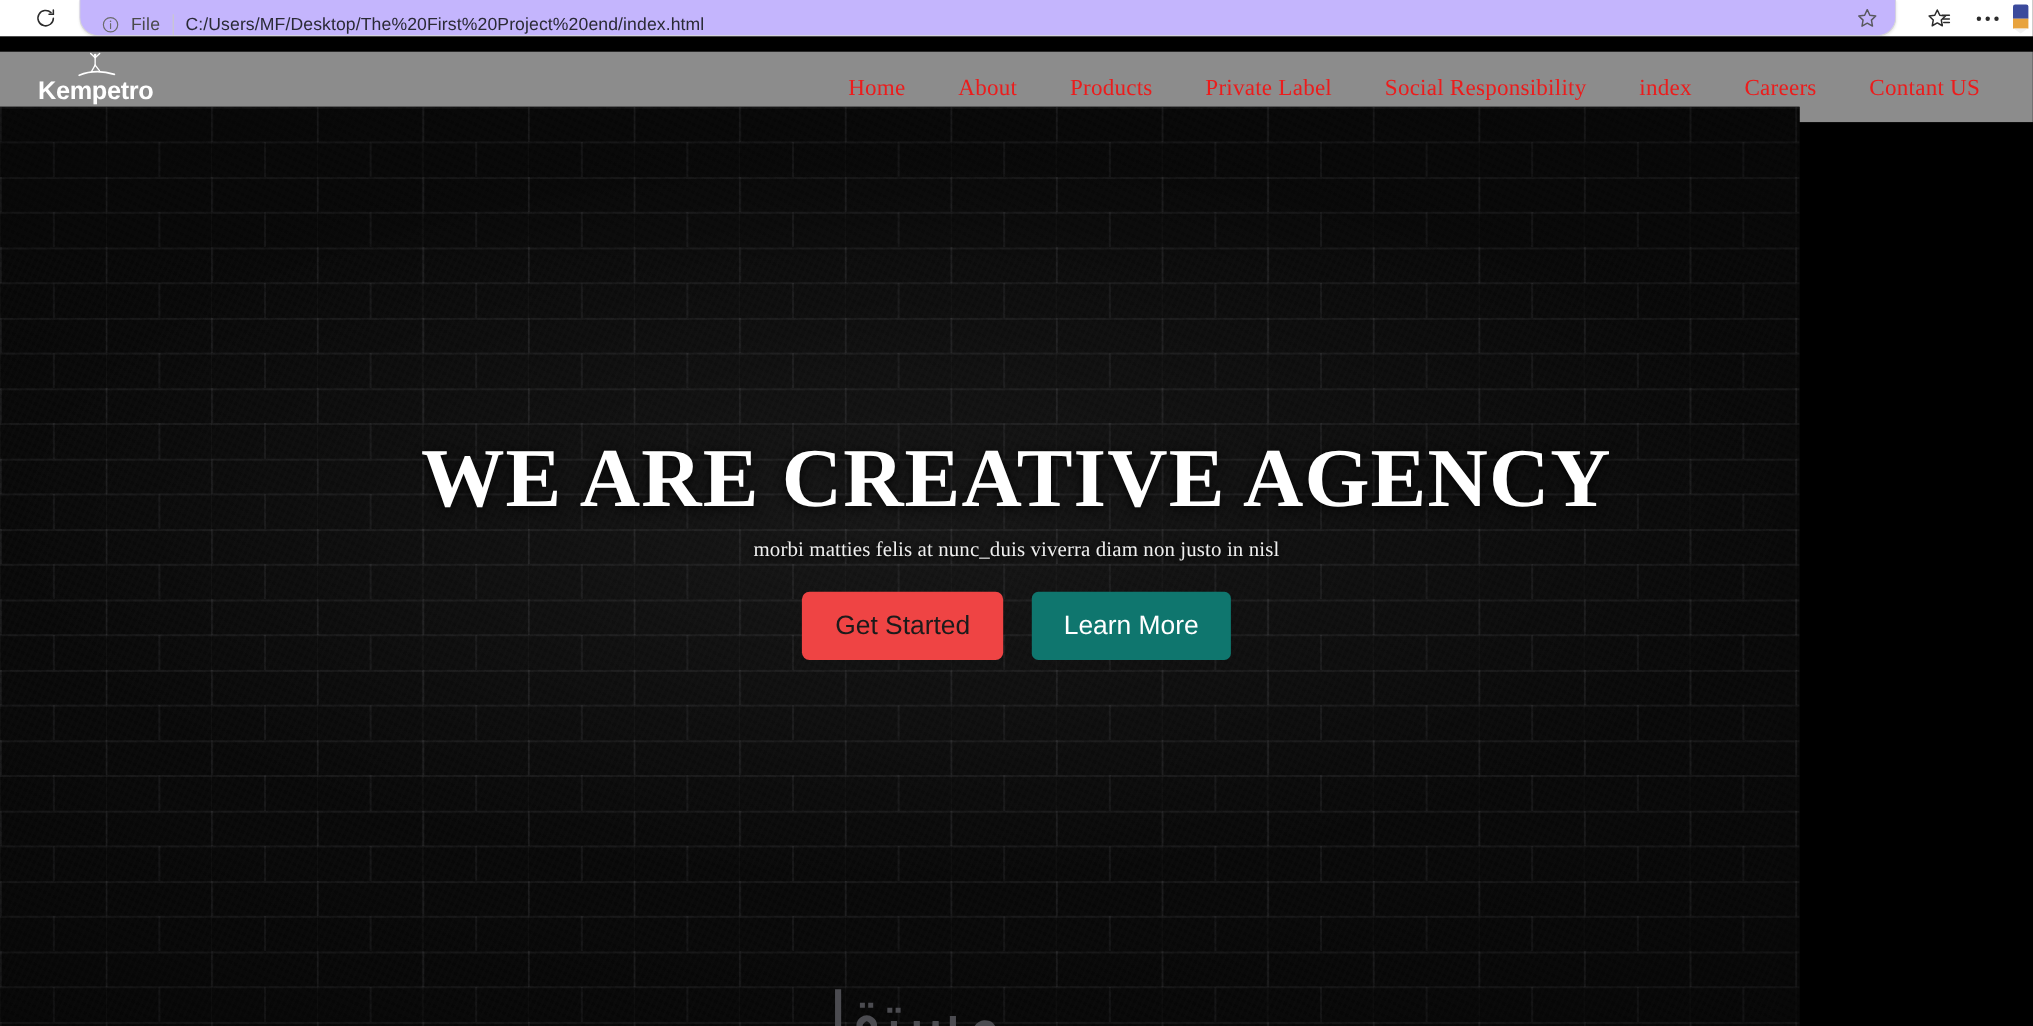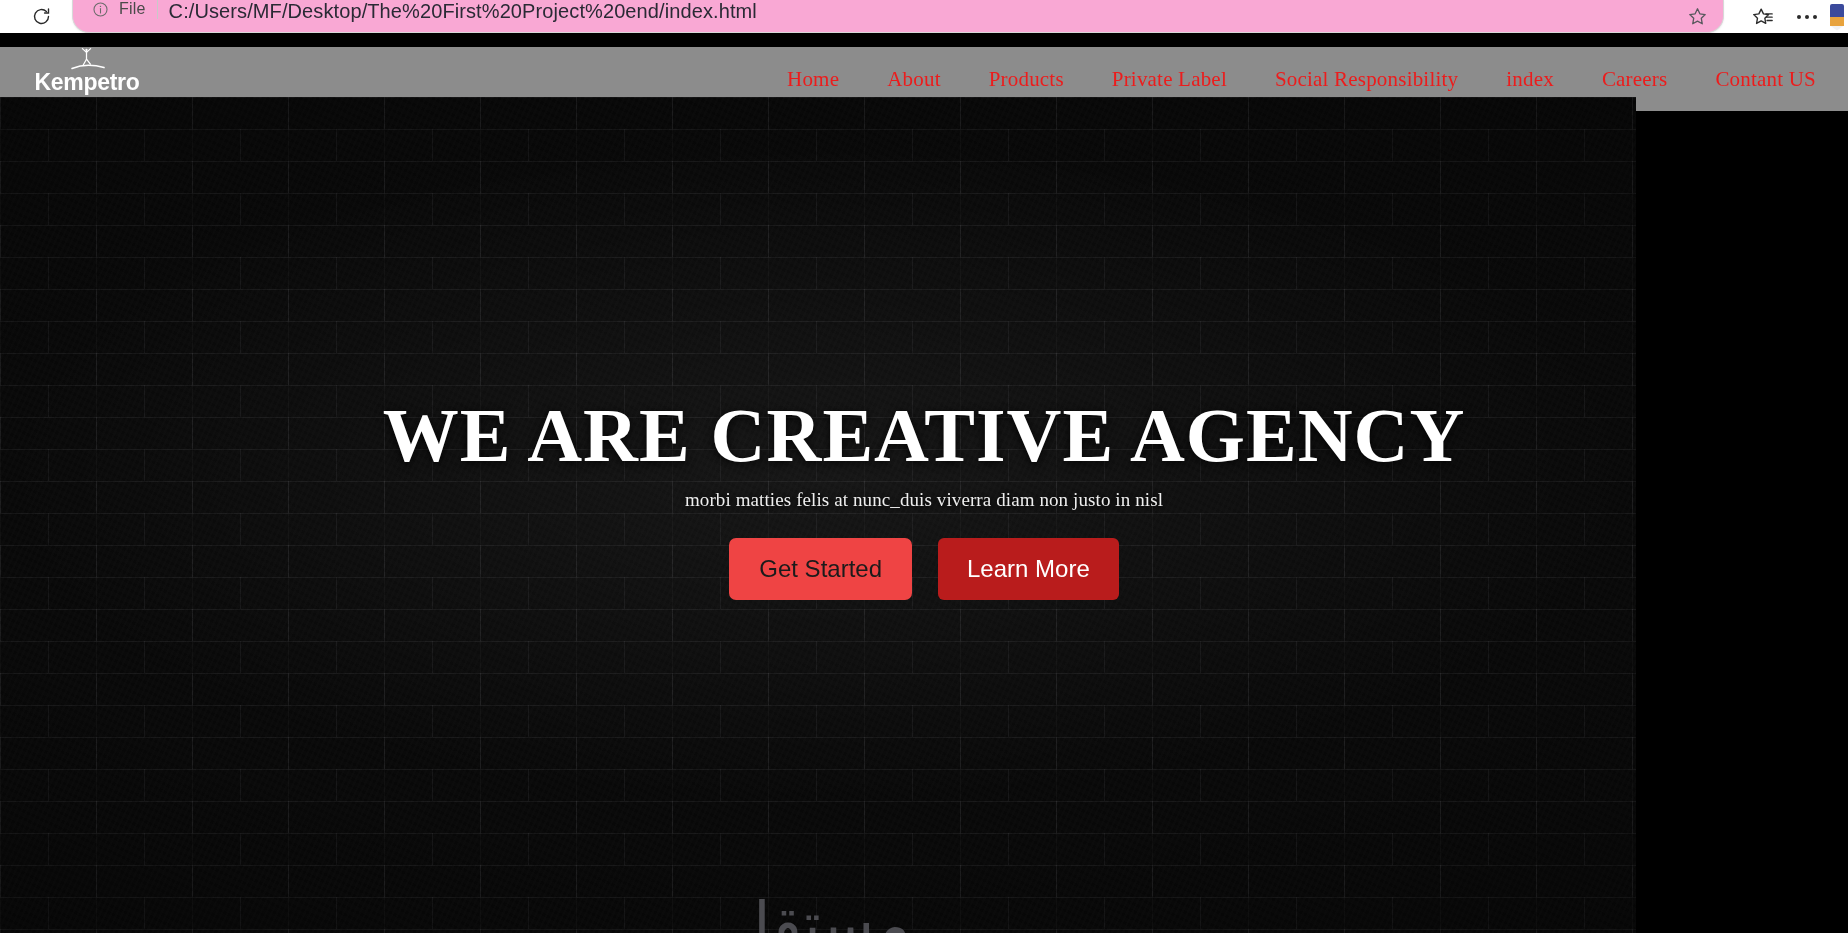--- a/index.html
+++ b/index.html
@@ -27,25 +27,25 @@
     display:flex; align-items:center; justify-content:center;
     color:#2b2b2b;
   }
   .reload-icon svg{ width:21px; height:21px; display:block; }
 
   .omnibox{
     position:relative;
     margin-left:18px;
     height:33px;
     flex:1 1 auto;
-    background:#f9a8d4;
+    background:#c4b5fd;
     border:1px solid #d8d8d8;
     border-top:none;
     border-radius:0 0 17px 17px;
-    display:flex; align-items:flex-start;
+    display:flex; align-items:flex-end;
     padding:0 14px 0 18px;
     margin-right:18px;
     box-shadow:0 1px 2px rgba(0,0,0,.07);
   }
   .info-icon{
     width:19px;height:19px;flex:0 0 19px;
     display:flex;align-items:center;justify-content:center;
     color:#6b6b6b;
   }
   .info-icon svg{width:17px;height:17px;display:block;}
@@ -55,21 +55,21 @@
     color:#4a4a4a;
     font-family:"Liberation Sans", sans-serif;
     letter-spacing:.2px;
   }
   .omni-sep{
     margin:0 11px;
     width:1px;height:19px;
     background:#c9c9c9;
   }
   .url-text{
-    font-size:20px;
+    font-size:16px;
     color:#2a2a35;
     white-space:nowrap;
     letter-spacing:.1px;
     font-family:"Liberation Sans", sans-serif;
   }
   .omni-star{
     position:absolute; right:14px; top:50%;
     transform:translateY(-50%);
     width:24px;height:24px;
     display:flex;align-items:center;justify-content:center;
@@ -160,21 +160,21 @@
   }
   .nav-link{
     color:#ec1c1c;
     font-family:"Liberation Serif", serif;
     font-size:21px;
     text-decoration:none;
     padding:0 24px;
     white-space:nowrap;
     letter-spacing:.2px;
   }
-  .nav-link.last{ padding-right:32px; }
+  .nav-link.last{ padding-right:48px; }
 
   
   .hero{
     position:absolute; top:97px; left:0;
     width:1636px; height:836px;
     overflow:hidden;
     background:#080808;
   }
   .brick-layer{
     position:absolute; inset:0;
@@ -283,21 +283,21 @@
   .btn-primary{
     background:#ef4444;
     color:#1b1b1b;
     font-size:24px;
     padding:0 30px;
     height:62px;
     border-radius:7px;
     line-height:62px;
   }
   .btn-secondary{
-    background:#b91c1c;
+    background:#0f766e;
     color:#ffffff;
     font-size:24px;
     padding:0 29px;
     height:62px;
     border-radius:6px;
     line-height:62px;
   }
 
   
   .watermark{

